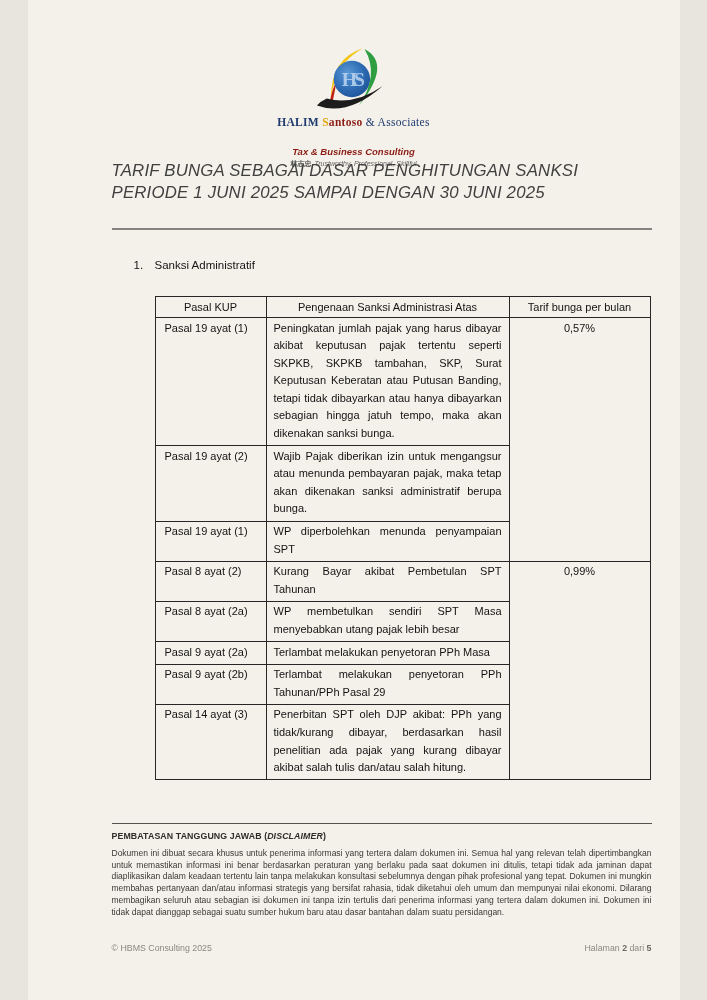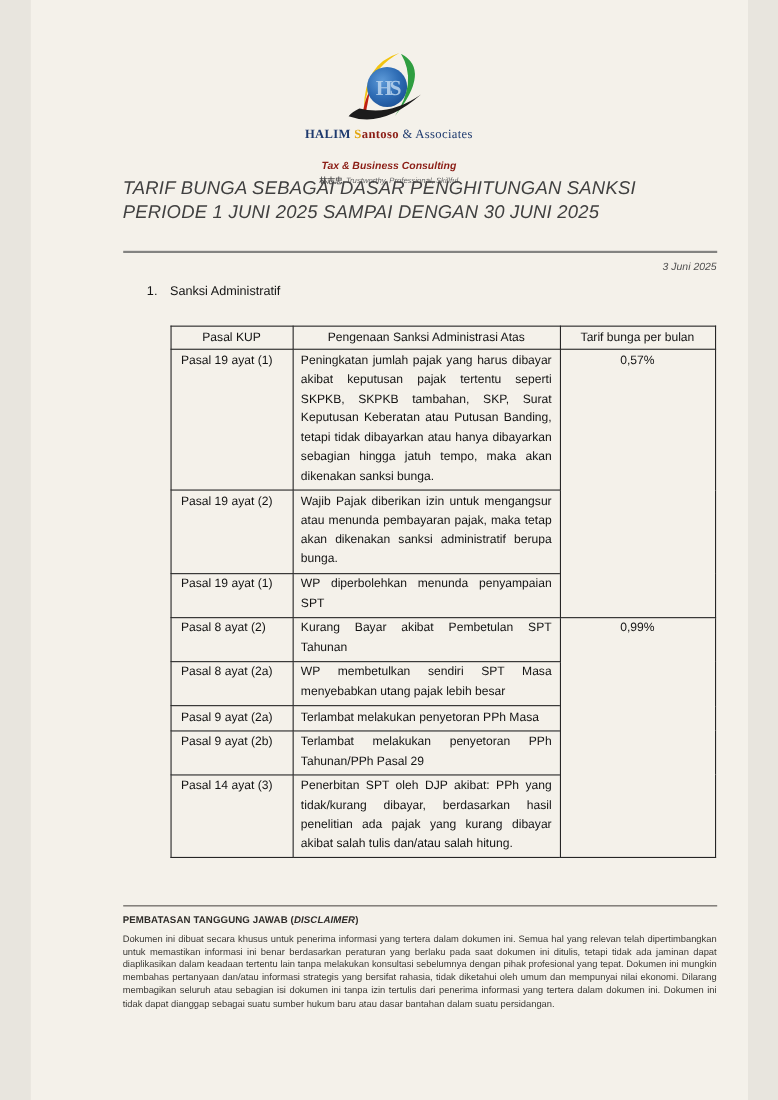--- a/index.html
+++ b/index.html
@@ -75,21 +75,20 @@
     <div class="logo-slogan">
       <span class="cn">林志忠</span><span>Trustworthy, Professional, Skillful</span>
     </div>
   </div>
 
   <div class="title">
     <div>TARIF BUNGA SEBAGAI DASAR PENGHITUNGAN SANKSI</div>
     <div>PERIODE 1 JUNI 2025 SAMPAI DENGAN 30 JUNI 2025</div>
   </div>
   <div class="rule-title"></div>
-  <div class="doc-date">3 Juni 2025</div>
 
   <div class="section-heading">
     <span class="num">1.</span><span>Sanksi Administratif</span>
   </div>
 
   <table class="sanctions">
     <colgroup>
       <col style="width:111px">
         <col style="width:243px">
         <col style="width:141px">
@@ -138,14 +137,18 @@
         </tr>
       </tbody>
   </table>
 
   <div class="rule-disclaimer"></div>
   <div class="disclaimer-heading">
     <span>PEMBATASAN TANGGUNG JAWAB (</span><i>DISCLAIMER</i><span>)</span>
   </div>
   <div class="disclaimer-body">Dokumen ini dibuat secara khusus untuk penerima informasi yang tertera dalam dokumen ini. Semua hal yang relevan telah dipertimbangkan untuk memastikan informasi ini benar berdasarkan peraturan yang berlaku pada saat dokumen ini ditulis, tetapi tidak ada jaminan dapat diaplikasikan dalam keadaan tertentu lain tanpa melakukan konsultasi sebelumnya dengan pihak profesional yang tepat. Dokumen ini mungkin membahas pertanyaan dan/atau informasi strategis yang bersifat rahasia, tidak diketahui oleh umum dan mempunyai nilai ekonomi. Dilarang membagikan seluruh atau sebagian isi dokumen ini tanpa izin tertulis dari penerima informasi yang tertera dalam dokumen ini. Dokumen ini tidak dapat dianggap sebagai suatu sumber hukum baru atau dasar bantahan dalam suatu persidangan.</div>
 
+  <div class="footer">
+    <span>© HBMS Consulting 2025</span>
+    <span><span>Halaman </span><b>2</b><span> dari </span><b>5</b></span>
+  </div>
 
 </div>
 
 </body></html>

